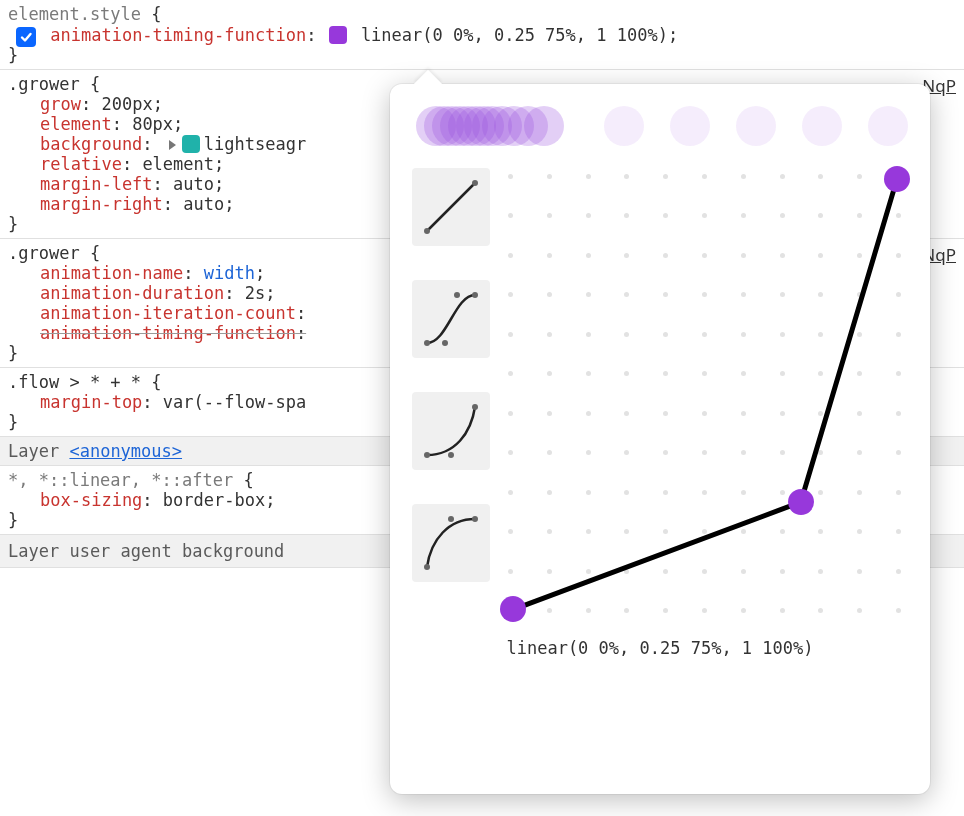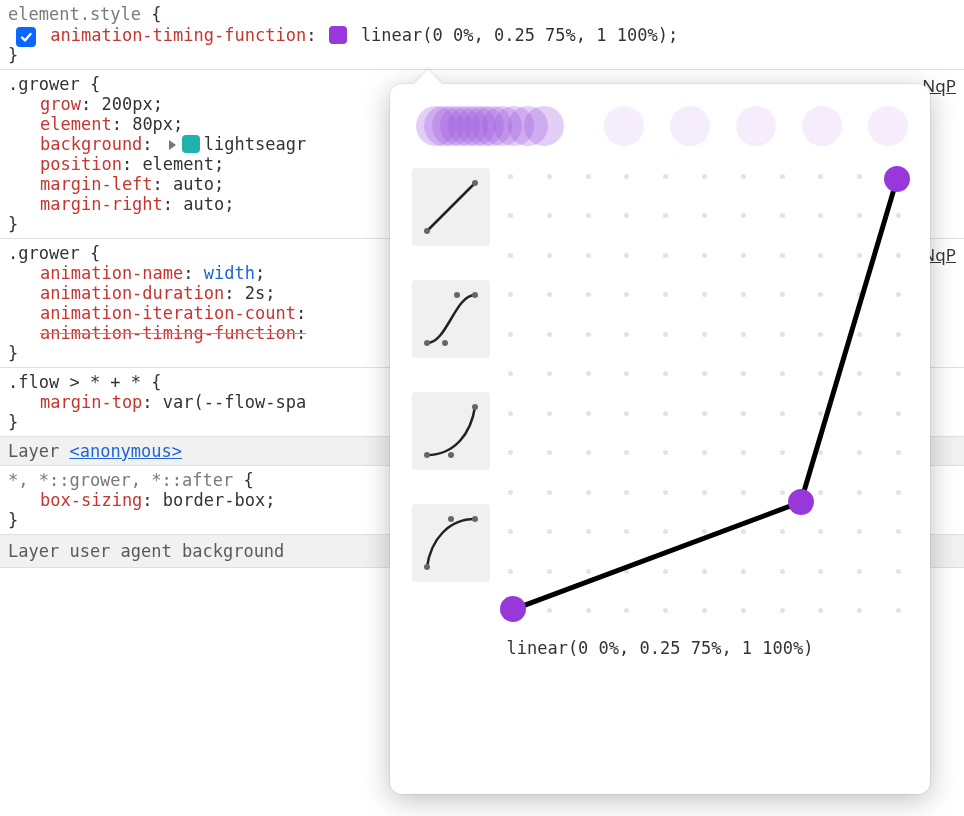--- a/index.html
+++ b/index.html
@@ -217,21 +217,21 @@
     </div>
     <div><span class="brace">}</span></div>
   </div>
 
   <div class="rule-block" style="position:relative">
     <span class="src-link">NqP</span>
     <div><span class="selector dark">.grower</span> <span class="brace">{</span></div>
     <div class="decl"><span class="prop">grow</span><span class="colon">: </span><span class="val">200px</span><span class="colon">;</span></div>
     <div class="decl"><span class="prop">element</span><span class="colon">: </span><span class="val">80px</span><span class="colon">;</span></div>
     <div class="decl"><span class="prop">background</span><span class="colon">: </span><span class="expand-tri"></span><span class="swatch color-sea"></span><span class="val">lightseagr</span></div>
-    <div class="decl"><span class="prop">position</span><span class="colon">: </span><span class="val">element</span><span class="colon">;</span></div>
+    <div class="decl"><span class="prop">relative</span><span class="colon">: </span><span class="val">element</span><span class="colon">;</span></div>
     <div class="decl"><span class="prop">margin-left</span><span class="colon">: </span><span class="val">auto</span><span class="colon">;</span></div>
     <div class="decl"><span class="prop">margin-right</span><span class="colon">: </span><span class="val">auto</span><span class="colon">;</span></div>
     <div><span class="brace">}</span></div>
   </div>
 
   <div class="rule-block" style="position:relative">
     <span class="src-link">NqP</span>
     <div><span class="selector dark">.grower</span> <span class="brace">{</span></div>
     <div class="decl"><span class="prop">animation-name</span><span class="colon">: </span><span class="val-ident">width</span><span class="colon">;</span></div>
     <div class="decl"><span class="prop">animation-duration</span><span class="colon">: </span><span class="val">2s</span><span class="colon">;</span></div>
@@ -245,21 +245,21 @@
     <div class="decl"><span class="prop">margin-top</span><span class="colon">: </span><span class="val">var(--flow-spa</span></div>
     <div><span class="brace">}</span></div>
   </div>
 
   <div class="rule-block layer-header">
     <span class="layer-word">Layer</span>
     <span class="layer-link">&lt;anonymous&gt;</span>
   </div>
 
   <div class="rule-block">
-    <div><span class="selector">*, *::grower, *::after</span> <span class="brace">{</span></div>
+    <div><span class="selector">*, *::linear, *::after</span> <span class="brace">{</span></div>
     <div class="decl"><span class="prop">box-sizing</span><span class="colon">: </span><span class="val">border-box</span><span class="colon">;</span></div>
     <div><span class="brace">}</span></div>
   </div>
 
   <div class="rule-block layer-header-bottom">
     <span class="layer-word">Layer user agent background</span>
   </div>
 
 </div>
 

